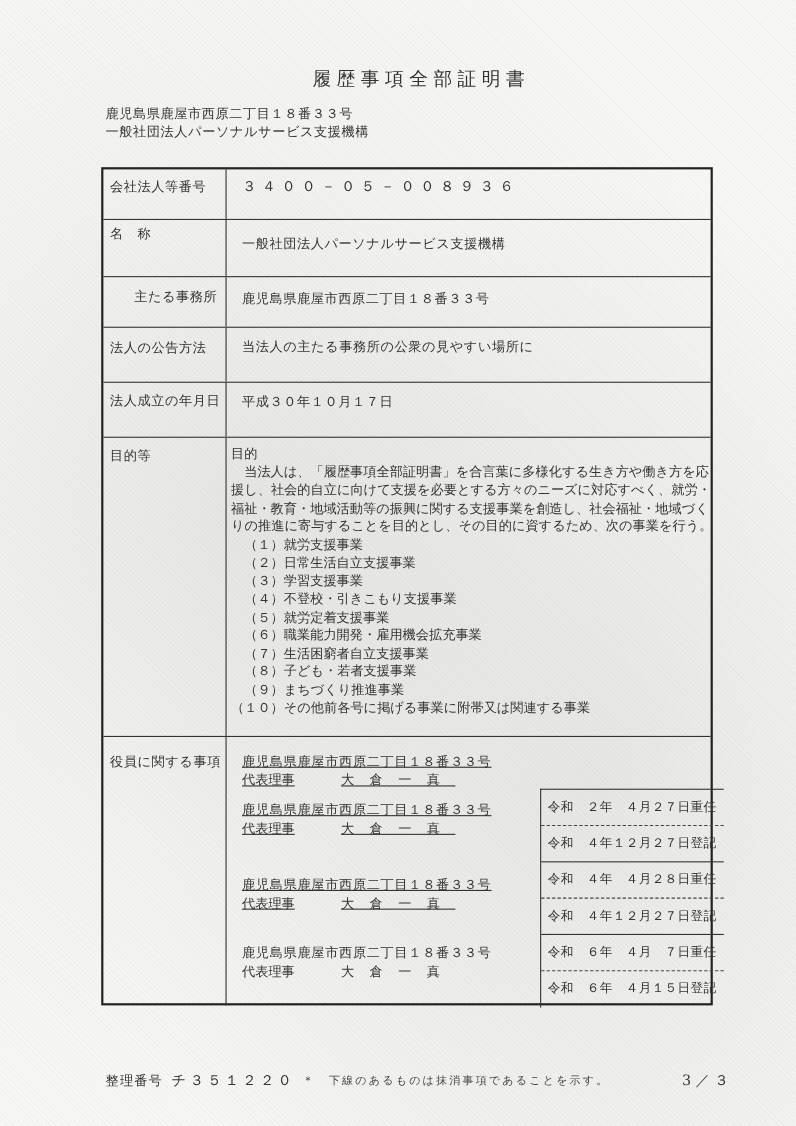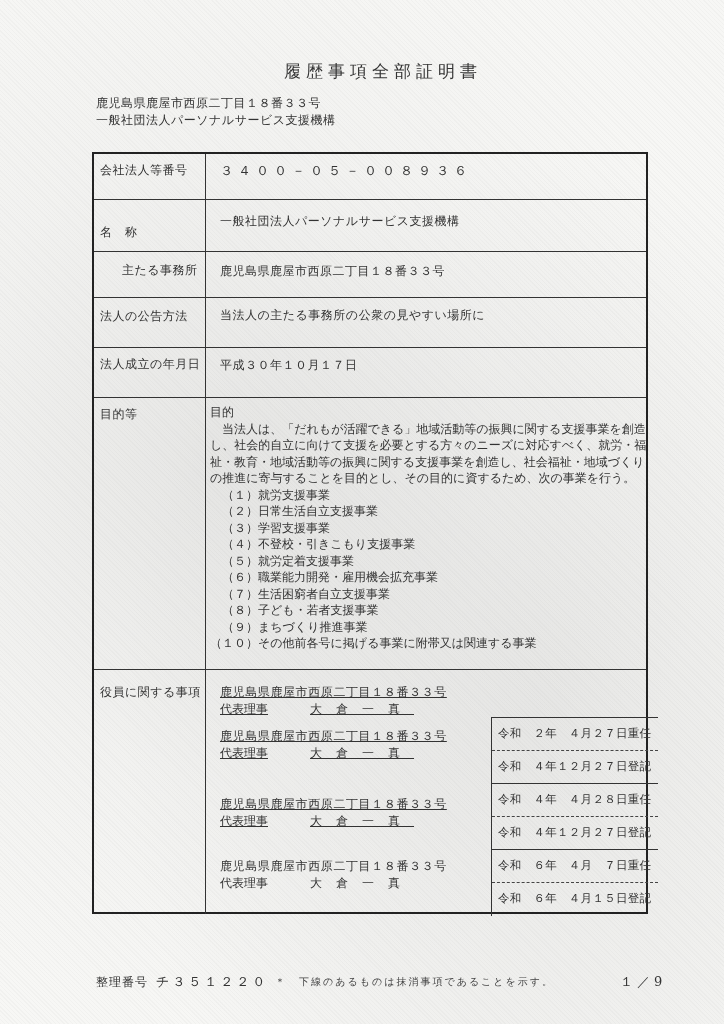--- a/index.html
+++ b/index.html
@@ -103,21 +103,21 @@
   <div class="table">
 
     <div class="row" style="top:0;height:46px;">
       <div class="col-divider"></div>
       <span class="label">会社法人等番号</span>
       <span class="value wide-spacing">３４００－０５－００８９３６</span>
     </div>
 
     <div class="row" style="top:46px;height:52px;">
       <div class="col-divider"></div>
-      <span class="label" style="top:24px;text-align:right;">名　称</span>
+      <span class="label" style="top:4px;text-align:right;">名　称</span>
       <span class="value" style="top:12px;">一般社団法人パーソナルサービス支援機構</span>
     </div>
 
     <div class="row" style="top:98px;height:46px;">
       <div class="col-divider"></div>
       <span class="label" style="top:10px;margin-left:22px;">主たる事務所</span>
       <span class="value" style="top:10px;">鹿児島県鹿屋市西原二丁目１８番３３号</span>
     </div>
 
     <div class="row" style="top:144px;height:50px;">
@@ -132,21 +132,21 @@
       <div class="col-divider"></div>
       <span class="label">法人成立の年月日</span>
       <span class="value">平成３０年１０月１７日</span>
     </div>
 
     <div class="row" style="top:244px;height:272px;">
       <div class="col-divider"></div>
       <span class="label">目的等</span>
       <div class="purpose">
         <div>目的</div>
-        <div class="indent">当法人は、「だれもが活躍できる」地域活動等の振興に関する支援事業を創造し、社会的自立に向けて支援を必要とする方々のニーズに対応すべく、就労・福祉・教育・地域活動等の振興に関する支援事業を創造し、社会福祉・地域づくりの推進に寄与することを目的とし、その目的に資するため、次の事業を行う。</div>
+        <div class="indent">当法人は、「履歴事項全部証明書」を合言葉に多様化する生き方や働き方を応援し、社会的自立に向けて支援を必要とする方々のニーズに対応すべく、就労・福祉・教育・地域活動等の振興に関する支援事業を創造し、社会福祉・地域づくりの推進に寄与することを目的とし、その目的に資するため、次の事業を行う。</div>
         <div class="items">
           <div>（１）就労支援事業</div>
           <div>（２）日常生活自立支援事業</div>
           <div>（３）学習支援事業</div>
           <div>（４）不登校・引きこもり支援事業</div>
           <div>（５）就労定着支援事業</div>
           <div>（６）職業能力開発・雇用機会拡充事業</div>
           <div>（７）生活困窮者自立支援事業</div>
           <div>（８）子ども・若者支援事業</div>
           <div>（９）まちづくり推進事業</div>
@@ -188,15 +188,15 @@
         <div class="date-cell" style="top:165px;">令和　６年　４月１５日登記</div>
       </div>
     </div>
 
   </div>
 
   <div class="footer">
     <span class="ref-label">整理番号</span><span class="ref-number">チ３５１２２０</span>
   </div>
   <div class="footer-note">＊　下線のあるものは抹消事項であることを示す。</div>
-  <div class="footer-page">１／9</div>
+  <div class="footer-page">3／３</div>
 
 </div>
 
 </body></html>

